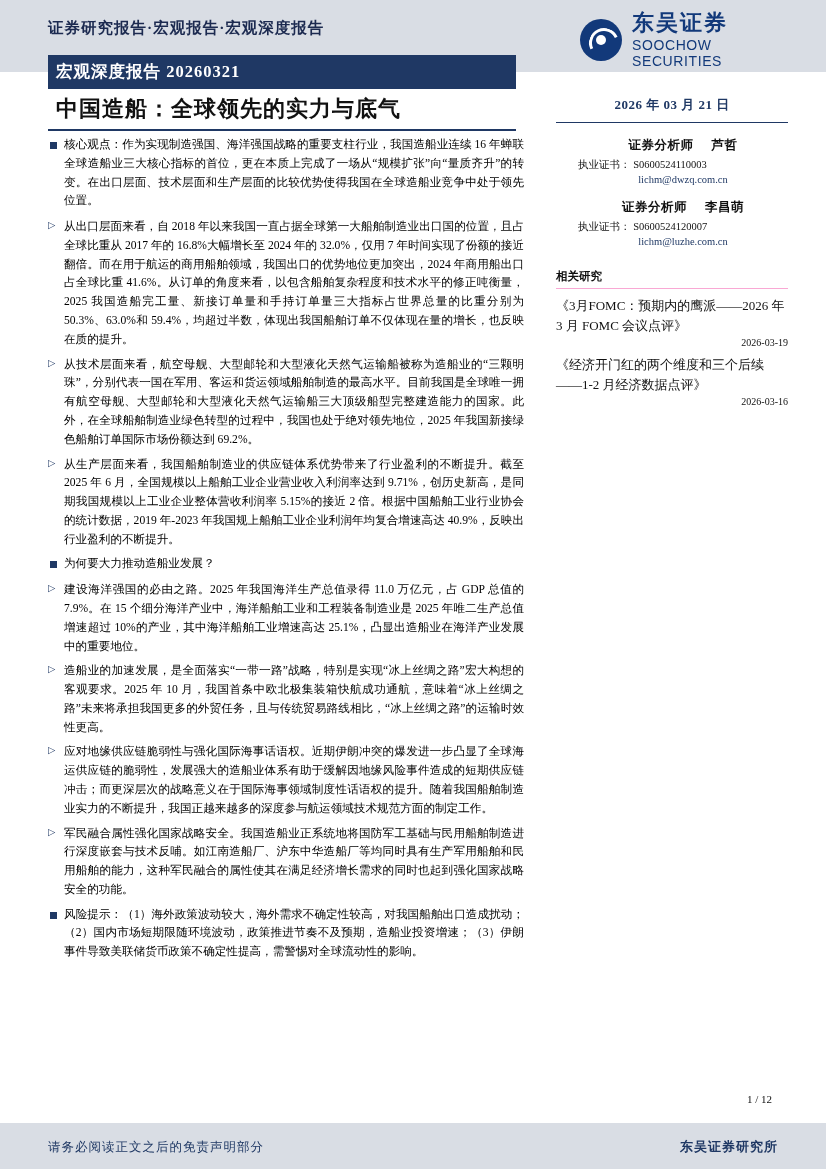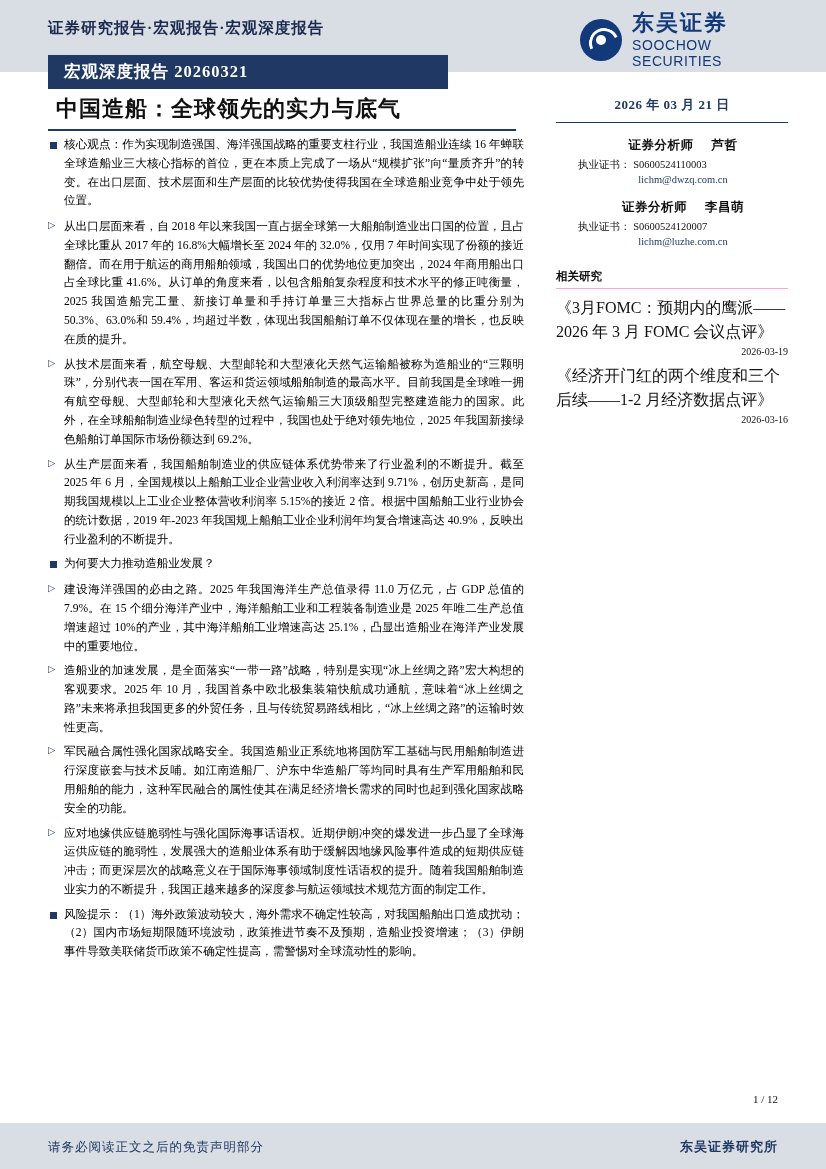--- a/index.html
+++ b/index.html
@@ -84,27 +84,27 @@
     color: #12397a;
     letter-spacing: 0.6px;
     font-family: "Liberation Sans", sans-serif;
     margin-top: 2px;
   }
 
   
   .title-bar {
     position: absolute;
     left: 48px; top: 55px;
-    width: 400px; height: 34px;
+    width: 468px; height: 34px;
     background: #1f3864;
     color: #ffffff;
     font-size: 16.5px;
     font-weight: bold;
     line-height: 34px;
-    padding-left: 16px;
+    padding-left: 8px;
     box-sizing: border-box;
     letter-spacing: 1px;
   }
   .main-title {
     position: absolute;
     left: 48px; top: 91px;
     width: 468px; height: 40px;
     border-bottom: 2.5px solid #1f3864;
     box-sizing: border-box;
     font-size: 22px;
@@ -199,38 +199,38 @@
   .related-head {
     margin-top: 22px;
     font-size: 11.5px;
     font-weight: bold;
     color: #111;
     text-align: left;
     padding-bottom: 4px;
     border-bottom: 1px solid #f9a8d4;
   }
   .related-item {
-    font-size: 16px;
+    font-size: 13px;
     color: #111;
     text-align: left;
     line-height: 1.5;
     margin-top: 7px;
   }
   .related-date {
     font-size: 10px;
     color: #111;
     text-align: right;
     margin-top: 2px;
     font-family: "Liberation Serif", serif;
   }
 
   
   .page-num {
     position: absolute;
-    right: 48px; bottom: 64px;
+    right: 54px; bottom: 64px;
     font-size: 11px;
     color: #111;
     font-family: "Liberation Serif", serif;
     margin-top: 13px;
   }
   .footer-band {
     position: absolute;
     left: 0; bottom: 0;
     width: 826px; height: 46px;
     background: #d9dde4;
@@ -333,24 +333,24 @@
       </div>
     </div>
 
     <div class="bullet">
       <span class="b">建设海洋强国的必由之路。</span><span>2025 年我国海洋生产总值录得 11.0 万亿元，占 GDP 总值的 7.9%。在 15 个细分海洋产业中，海洋船舶工业和工程装备制造业是 2025 年唯二生产总值增速超过 10%的产业，其中海洋船舶工业增速高达 25.1%，凸显出造船业在海洋产业发展中的重要地位。</span>
     </div>
     <div class="bullet">
       <span class="b">造船业的加速发展，是全面落实“一带一路”战略，特别是实现“冰上丝绸之路”宏大构想的客观要求。</span><span>2025 年 10 月，我国首条中欧北极集装箱快航成功通航，意味着“冰上丝绸之路”未来将承担我国更多的外贸任务，且与传统贸易路线相比，“冰上丝绸之路”的运输时效性更高。</span>
     </div>
     <div class="bullet">
+      <span class="b">应对地缘供应链脆弱性与强化国际海事话语权。</span><span>近期伊朗冲突的爆发进一步凸显了全球海运供应链的脆弱性，发展强大的造船业体系有助于缓解因地缘风险事件造成的短期供应链冲击；而更深层次的战略意义在于国际海事领域制度性话语权的提升。随着我国船舶制造业实力的不断提升，我国正越来越多的深度参与航运领域技术规范方面的制定工作。</span>
+    </div>
+    <div class="bullet">
       <span class="b">军民融合属性强化国家战略安全。</span><span>我国造船业正系统地将国防军工基础与民用船舶制造进行深度嵌套与技术反哺。如江南造船厂、沪东中华造船厂等均同时具有生产军用船舶和民用船舶的能力，这种军民融合的属性使其在满足经济增长需求的同时也起到强化国家战略安全的功能。</span>
-    </div>
-    <div class="bullet">
-      <span class="b">应对地缘供应链脆弱性与强化国际海事话语权。</span><span>近期伊朗冲突的爆发进一步凸显了全球海运供应链的脆弱性，发展强大的造船业体系有助于缓解因地缘风险事件造成的短期供应链冲击；而更深层次的战略意义在于国际海事领域制度性话语权的提升。随着我国船舶制造业实力的不断提升，我国正越来越多的深度参与航运领域技术规范方面的制定工作。</span>
     </div>
 
     <div class="sec">
       <div class="sq-head">
         <span class="b">风险提示：</span><span>（1）海外政策波动较大，海外需求不确定性较高，对我国船舶出口造成扰动；（2）国内市场短期限随环境波动，政策推进节奏不及预期，造船业投资增速；（3）伊朗事件导致美联储货币政策不确定性提高，需警惕对全球流动性的影响。</span>
       </div>
     </div>
 
   </div>
 

